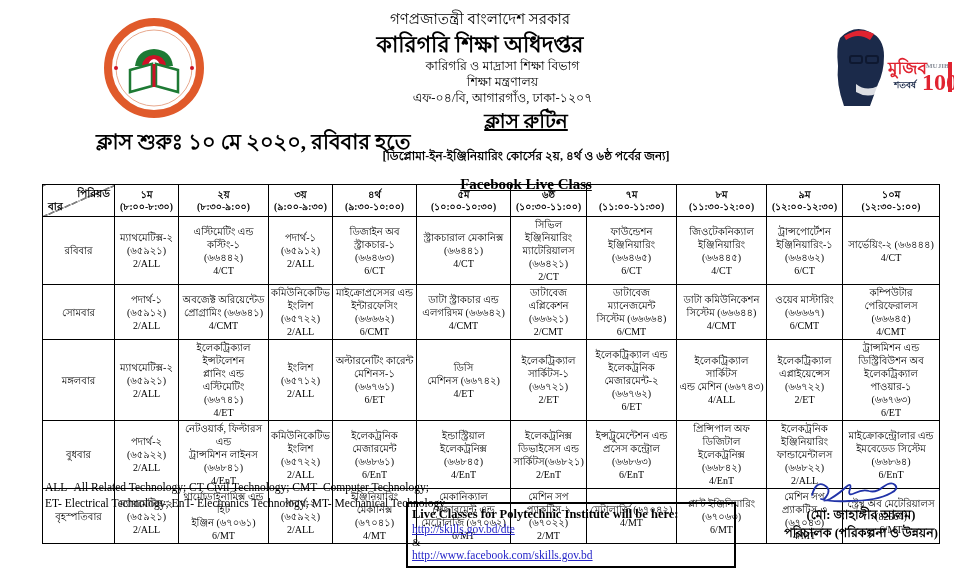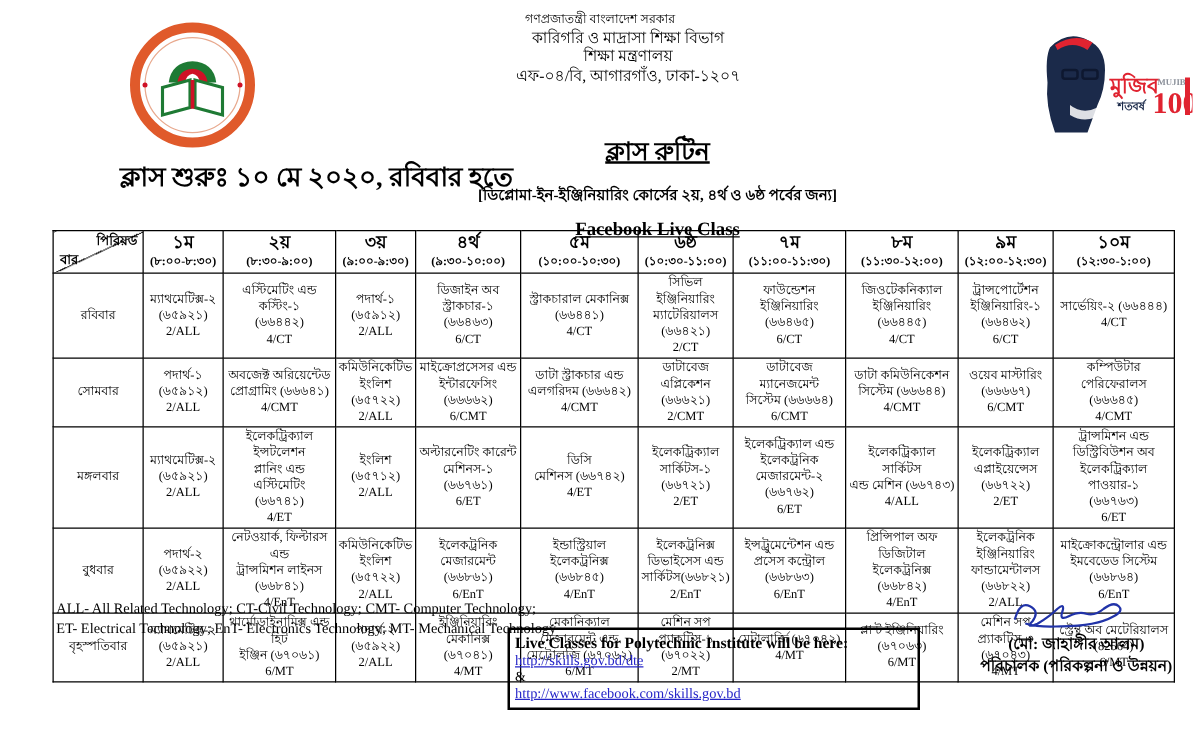--- a/index.html
+++ b/index.html
@@ -1,20 +1,20 @@
 <!DOCTYPE html>
 <html><head>
 <meta charset="utf-8">
 <style>
   html,body{margin:0;padding:0;background:#fff;}
   .page{position:relative;width:960px;height:583px;background:#fff;overflow:hidden;
         font-family:"Liberation Serif","DejaVu Serif",serif;color:#000;}
   
   .gov-header{position:absolute;top:10px;left:0;right:0;text-align:center;line-height:1.25;}
-  .gov-l1{font-size:10px;}
+  .gov-l1{font-size:15px;}
   .gov-l2{font-size:22px;font-weight:bold;margin:2px 0 1px;}
   .gov-l3,.gov-l4,.gov-l5{font-size:12.5px;margin-left:45px;}
   
   .dte-logo{position:absolute;left:102px;top:16px;width:104px;height:104px;}
   .mujib-logo{position:absolute;left:826px;top:22px;width:128px;height:88px;}
   .mujib-txt-bn{font-size:17px;font-weight:bold;fill:#e02330;font-family:"Liberation Serif",serif;}
   .mujib-txt-sm{font-size:7px;fill:#8a8f99;font-weight:bold;}
   .mujib-txt-yr{font-size:9px;fill:#1b2a4a;font-weight:bold;}
   .mujib-txt-100{font-size:24px;font-weight:bold;fill:#e02330;}
   
@@ -26,21 +26,21 @@
   
   table.routine{position:absolute;left:42px;top:184px;border-collapse:collapse;table-layout:fixed;
         font-family:"Liberation Serif","DejaVu Serif",serif;}
   table.routine th,table.routine td{border:1px solid #000;padding:1px 2px;vertical-align:middle;
         text-align:center;font-size:10px;line-height:1.3;overflow:hidden;}
   table.routine{border:1.5px solid #000;}
   th.corner{position:relative;padding:0;
      background:linear-gradient(to bottom right,transparent 49.3%,#000 49.3%,#000 50.7%,transparent 50.7%);}
   .c-top{position:absolute;top:2px;right:4px;font-size:10.5px;}
   .c-bot{position:absolute;bottom:2px;left:5px;font-size:10.5px;}
-  .pn{font-size:14px;}
+  .pn{font-size:10px;}
   .pt{font-size:9.5px;}
   td.day{font-size:12px;}
   td.cc{white-space:pre-line;}
   tbody tr:nth-child(1){height:47px;}
   tbody tr:nth-child(2){height:47px;}
   tbody tr:nth-child(3){height:54px;}
   tbody tr:nth-child(4){height:59px;}
   tbody tr:nth-child(5){height:54px;}
   thead tr{height:32px;}
   
@@ -69,20 +69,21 @@
     <path d="M33 50 q2 -16 19 -17 q17 1 19 17 z" fill="#1e7a34"></path>
     <path d="M40 50 q1 -10 12 -11 q11 1 12 11 z" fill="#cf1126"></path>
     <path d="M46 50 q1 -6 6 -7 q5 1 6 7 z" fill="#ffffff"></path>
     <path d="M28 54 L50 48 L50 70 L28 76 Z" fill="#ffffff" stroke="#1e7a34" stroke-width="2.5"></path>
     <path d="M76 54 L54 48 L54 70 L76 76 Z" fill="#ffffff" stroke="#1e7a34" stroke-width="2.5"></path>
     <rect x="50.5" y="48" width="3" height="23" fill="#cf1126"></rect>
   </svg>
 
   <div class="gov-header">
     <div class="gov-l1">গণপ্রজাতন্ত্রী বাংলাদেশ সরকার</div>
+    <div class="gov-l2">কারিগরি শিক্ষা অধিদপ্তর</div>
     <div class="gov-l3">কারিগরি ও মাদ্রাসা শিক্ষা বিভাগ</div>
     <div class="gov-l4">শিক্ষা মন্ত্রণালয়</div>
     <div class="gov-l5">এফ-০৪/বি, আগারগাঁও, ঢাকা-১২০৭</div>
   </div>
 
   <svg class="mujib-logo" viewBox="0 0 128 88">
     <path d="M14 16 q14 -14 30 -6 q14 6 14 24 q0 16 -6 28 l-8 22 l-26 0 q-8 -22 -6 -40 q-2 -20 2 -28 z" fill="#1b2a4a"></path>
     <path d="M18 14 q16 -10 30 -2 l-4 6 q-12 -8 -24 0 z" fill="#e02330"></path>
     <rect x="24" y="34" width="12" height="7" rx="2" fill="none" stroke="#0e1830" stroke-width="2"></rect>
     <rect x="40" y="34" width="12" height="7" rx="2" fill="none" stroke="#0e1830" stroke-width="2"></rect>

